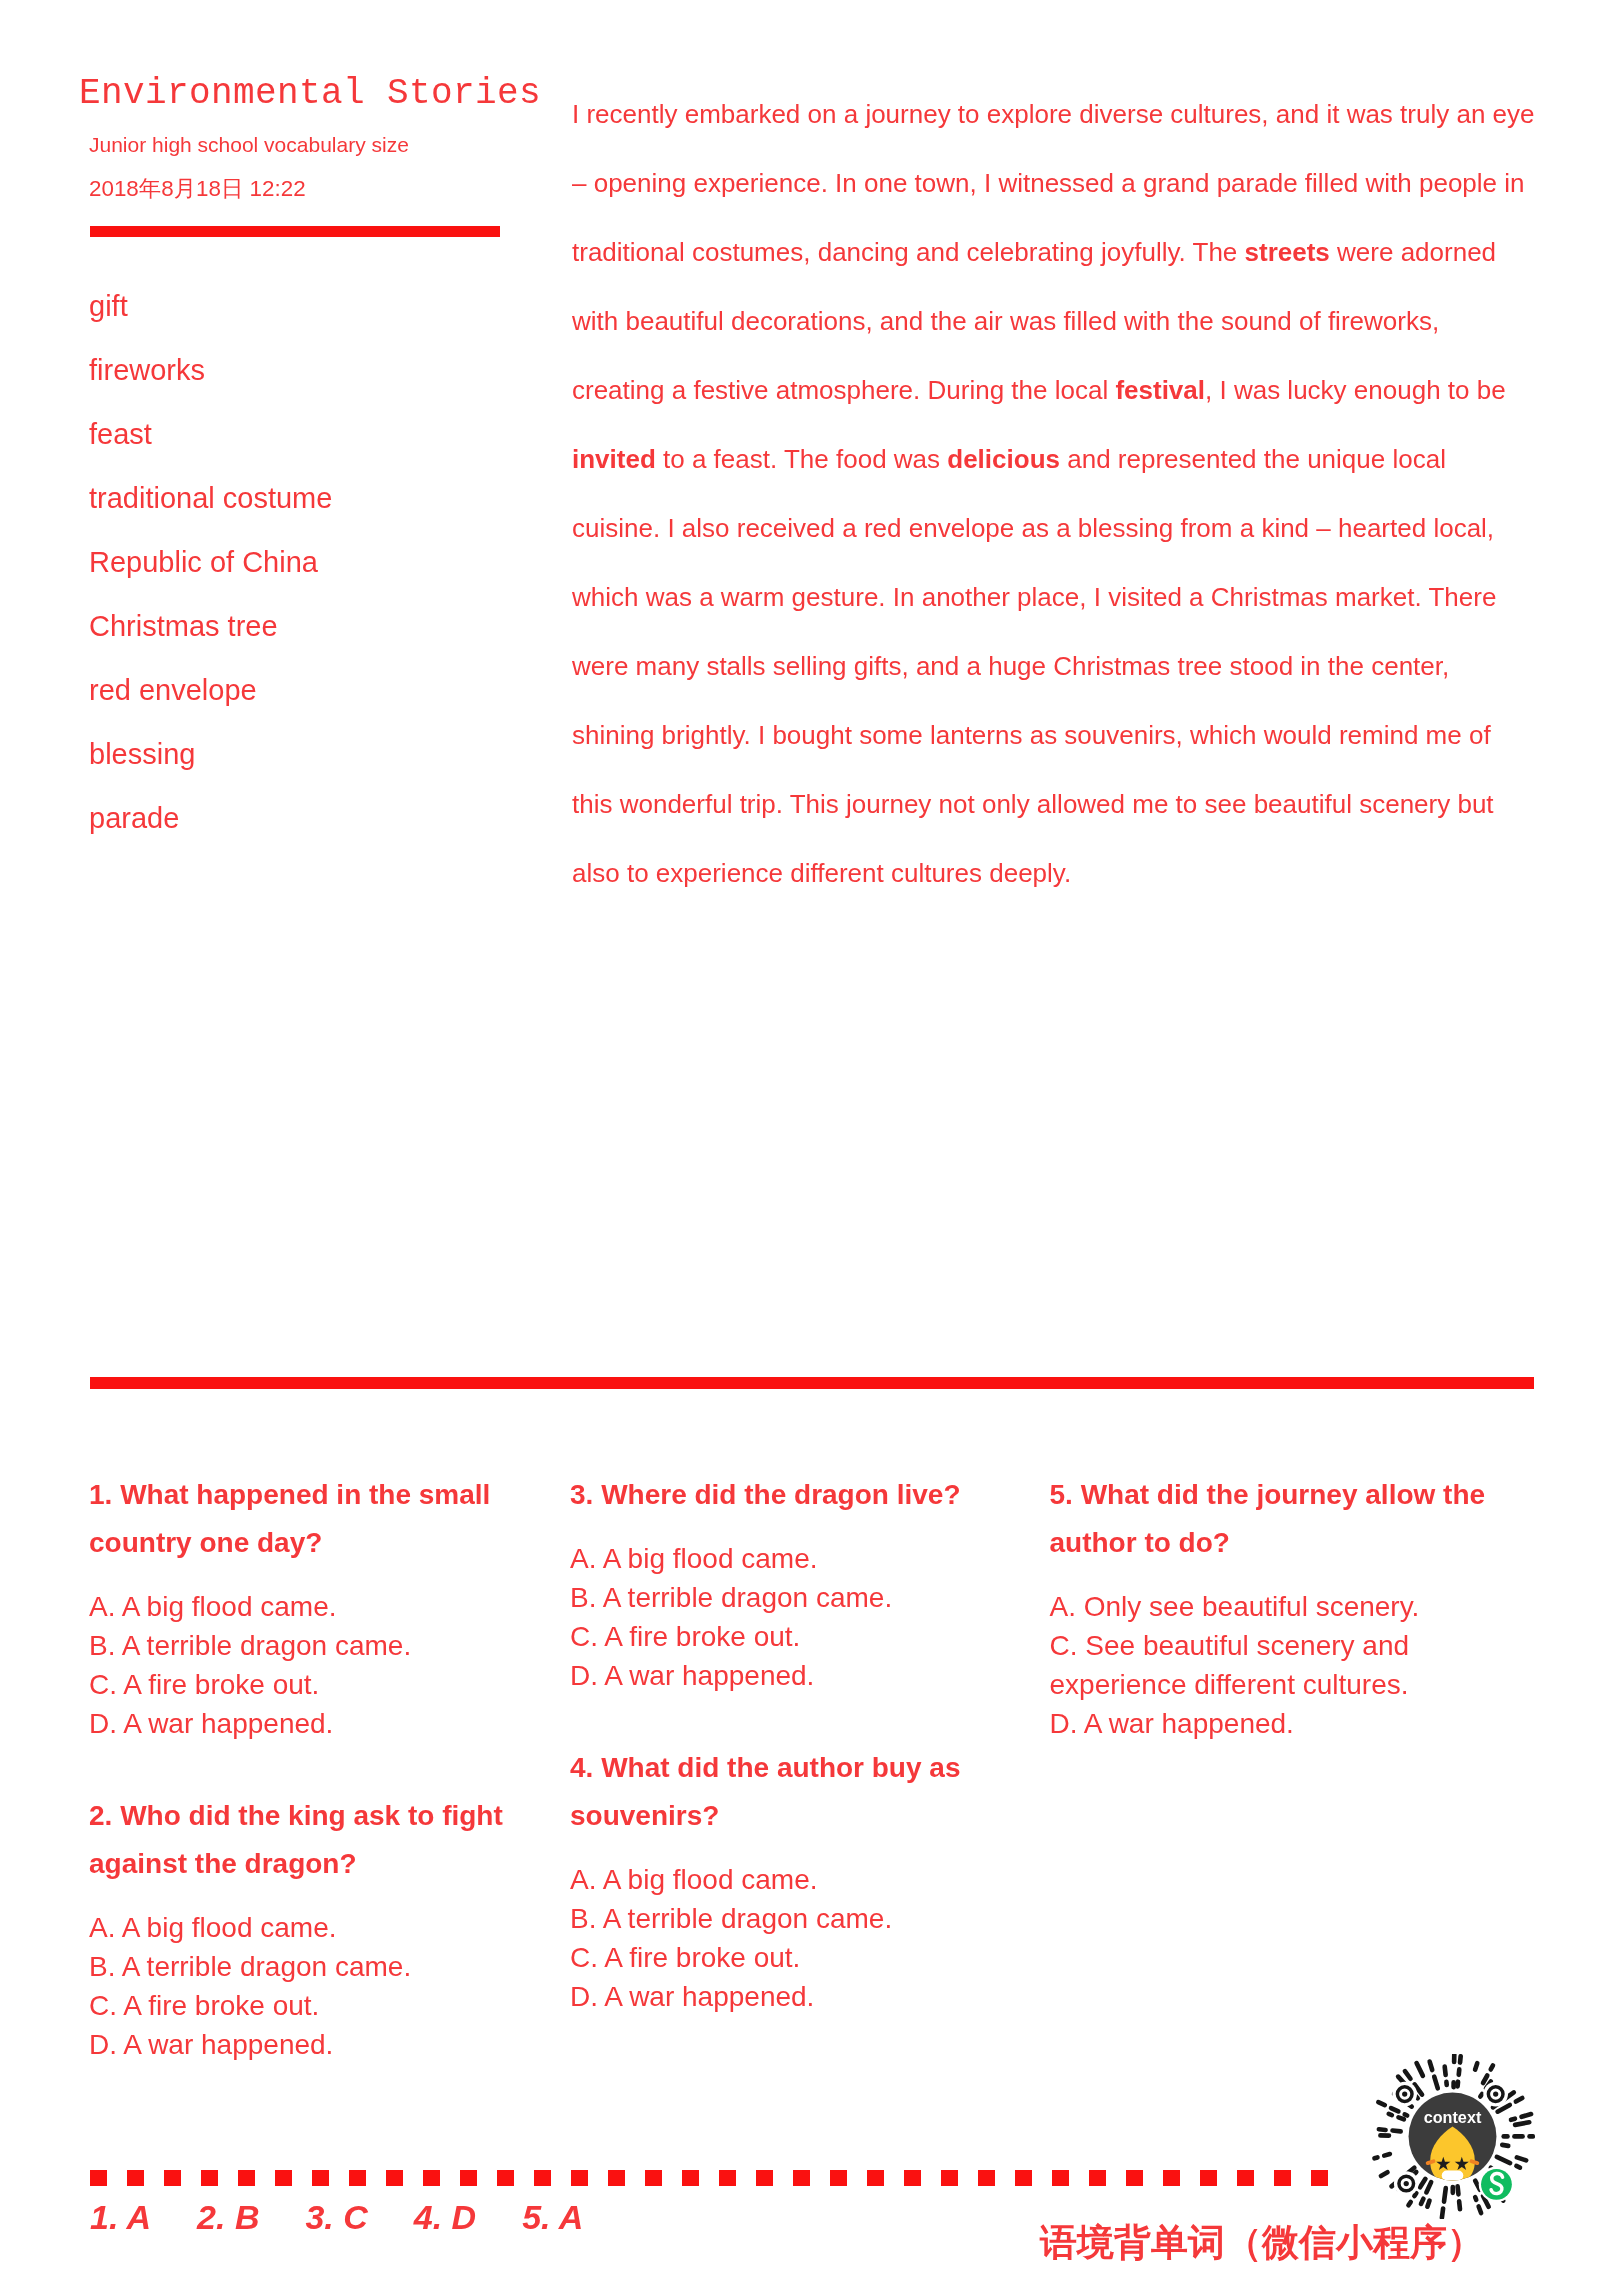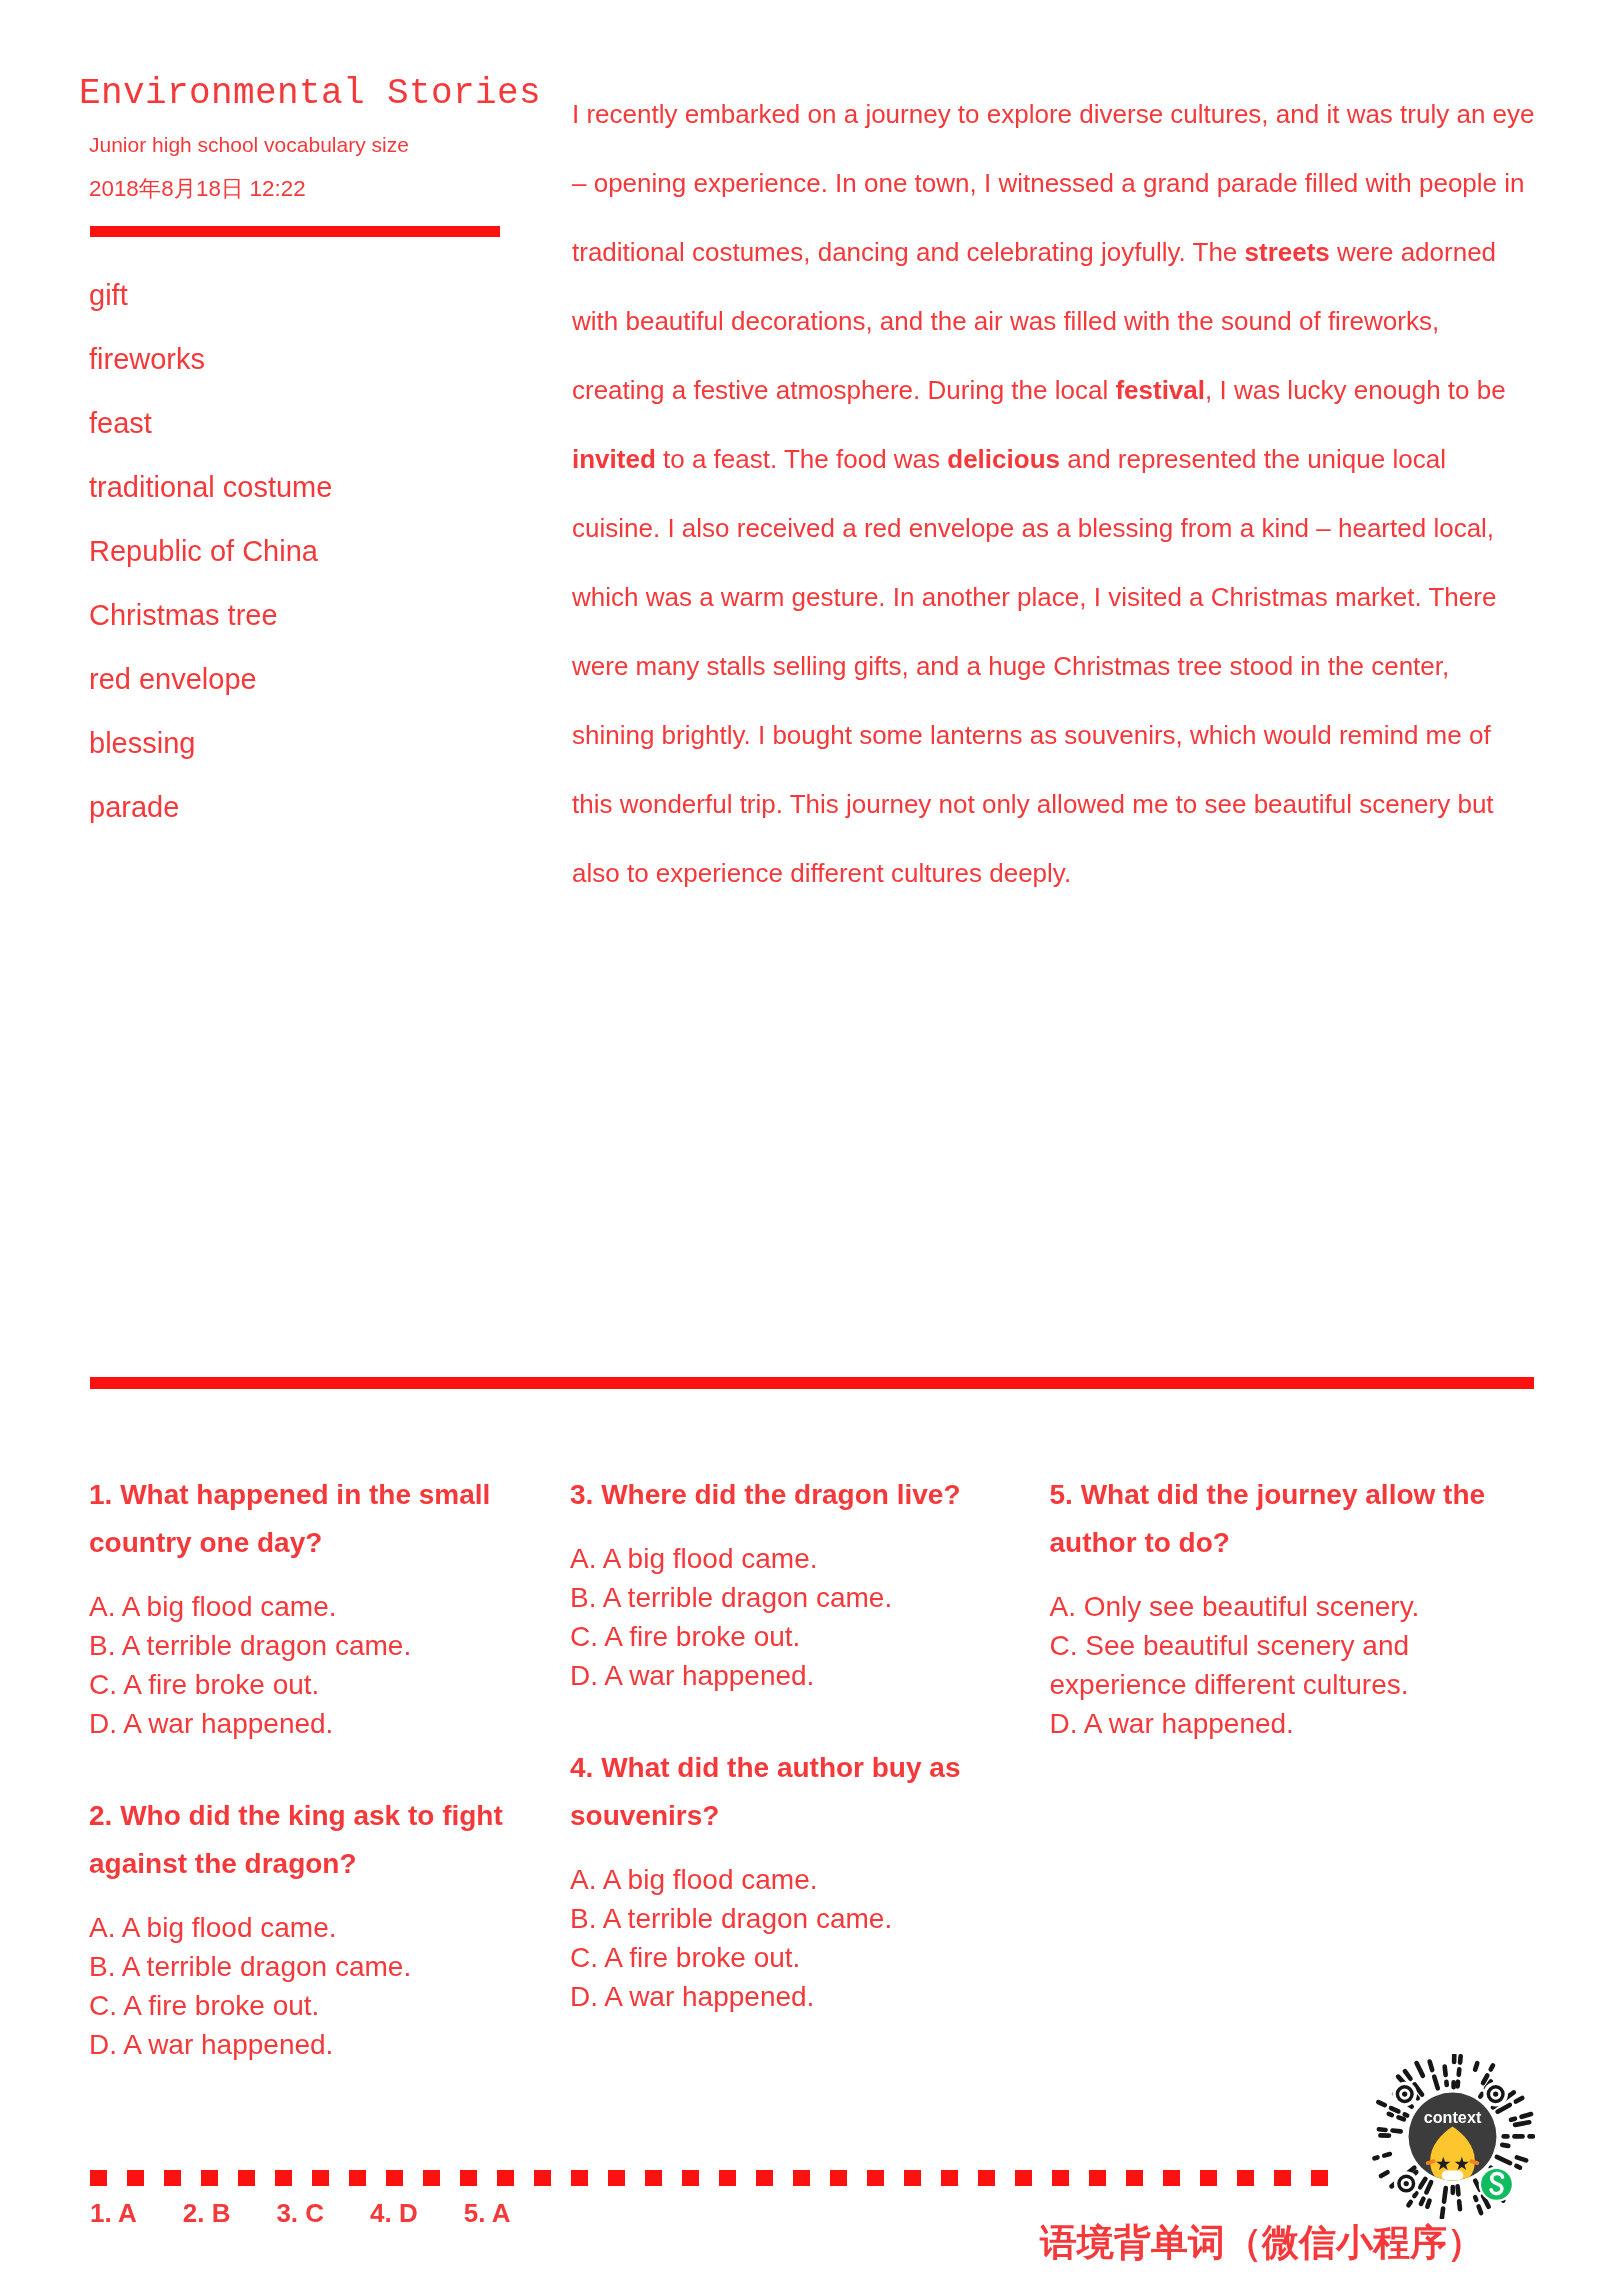--- a/index.html
+++ b/index.html
@@ -9,40 +9,40 @@
     font-family:"Liberation Sans","DejaVu Sans",sans-serif;
     color:var(--red-text,#f5383a);
   }
   .abs{position:absolute;}
   
   .hdr-title{left:79px;top:73px;font-size:36px;letter-spacing:0.4px;font-family:Liberation Mono, monospace;}
   .hdr-sub{left:89px;top:133px;font-size:21px;}
   .hdr-date{left:89px;top:173px;font-size:22.4px;text-align:center;}
   .bar-small{left:90px;top:226px;width:410px;height:10.8px;background:var(--red-bar,#fa1110);}
   
-  .vocab{left:89px;top:263px;font-size:29px;}
+  .vocab{left:89px;top:274px;font-size:29px;}
   .vocab-item{height:64px;display:flex;align-items:center;}
   
   .passage{left:572px;top:80px;width:966px;font-size:26px;line-height:69px;text-align:left;}
   .passage b{font-weight:bold;}
   
   .divider{left:90px;top:1377px;width:1444px;height:12.4px;background:var(--red-bar,#fa1110);}
   
   .questions{left:89px;top:1471px;display:flex;}
   .qcol1{width:444px;margin-right:37px;}
   .qcol2{width:464px;margin-right:15.5px;}
   .qcol3{width:488px;}
   .q-title{font-weight:bold;font-size:28px;line-height:48px;}
   .q-options{margin-top:20px;}
   .q-option{font-size:28px;line-height:39px;}
   .question + .question{margin-top:49px;}
   
   .dash-line{left:90px;top:2170px;width:1254px;height:15.5px;
     background:repeating-linear-gradient(to right,var(--red-bar,#fa1110) 0 17px,transparent 17px 37px);}
-  .answers{left:90px;top:2198px;display:flex;gap:46px;font-size:26px;font-weight:bold;}
+  .answers{left:90px;top:2198px;display:flex;gap:46px;font-size:34px;font-weight:bold;font-style:italic;}
   .footer-label{left:1040px;top:2218px;font-size:37px;font-weight:bold;white-space:nowrap;}
   .qr-box{left:1370px;top:2054px;width:165px;height:165px;}
   .qr-context-text{font-family:"Liberation Sans",sans-serif;font-weight:bold;}
 </style>
 </head>
 <body>
 
 <div class="abs hdr-title">Environmental Stories</div>
 <div class="abs hdr-sub">Junior high school vocabulary size</div>
 <div class="abs hdr-date">2018年8月18日 12:22</div>

